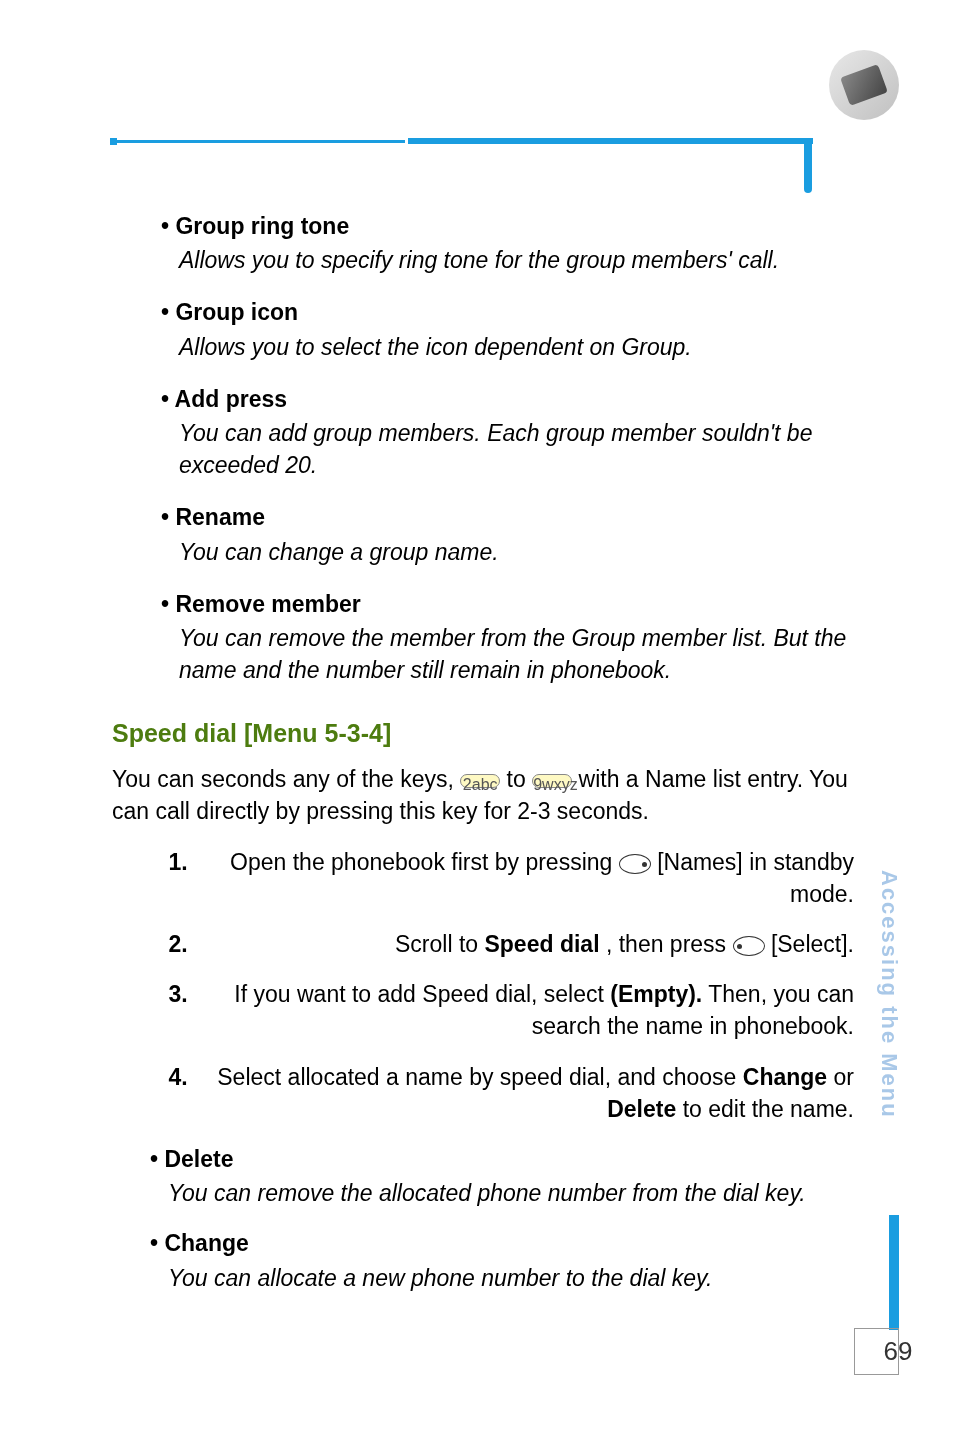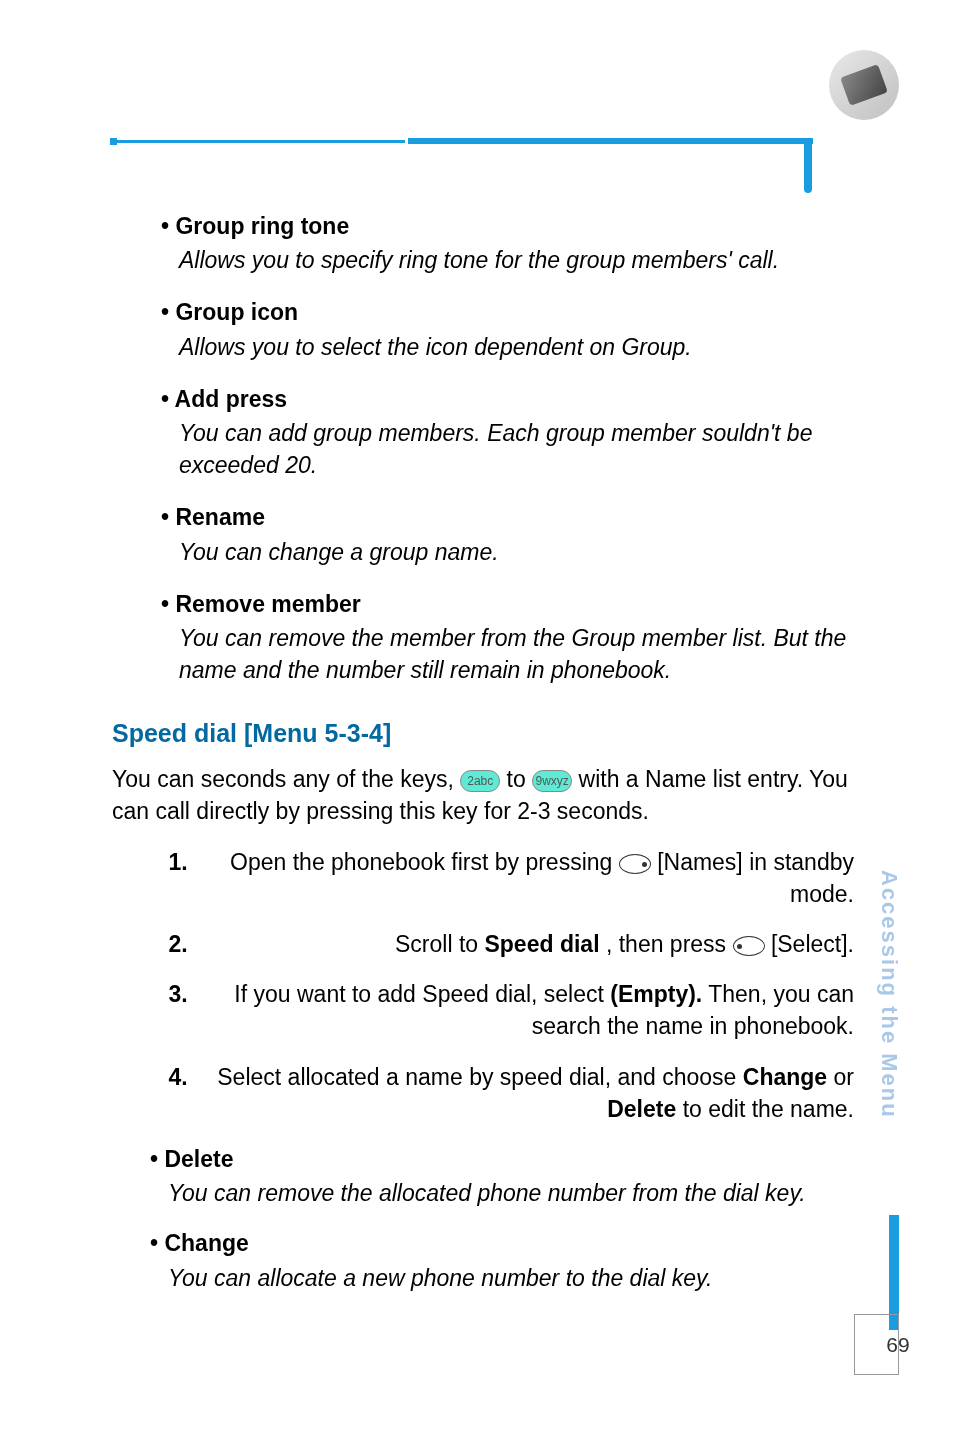--- a/index.html
+++ b/index.html
@@ -63,21 +63,21 @@
     .content {
       padding: 60px 100px 0 130px;
       font-size: 23px;
       line-height: 1.4;
       color: #000;
     }
     .bullet-item { margin-bottom: 20px; padding-left: 18px; margin-left: 31px; }
     .bullet-head { margin-left: -18px; font-weight: bold; margin-bottom: 2px; }
     .bullet-body { margin-bottom: 18px; font-style: italic; }
     .section-title {
-      color: #0369a1;
+      color: #4d7c0f;
       font-weight: bold;
       font-size: 25px;
       margin-top: 30px;
       margin-bottom: 12px;
       margin-left: -18px;
     }
     .para { margin-left: -18px; margin-bottom: 18px; }
     .num-list { margin-bottom: 18px; text-align: right; }
     .num-list .num { font-weight: bold; display: inline-block; width: 28px; margin-left: -28px; vertical-align: top; }
     .num-list .body { display: inline-block; width: 660px; vertical-align: top; }
@@ -93,48 +93,48 @@
       writing-mode: vertical-rl;
       text-orientation: mixed;
       letter-spacing: 2px;
       white-space: nowrap;
     }
     .page-num-box {
       position: absolute;
       bottom: 58px;
       right: 55px;
       width: 45px;
-      height: 61px;
+      height: 47px;
       border: 1px solid #999;
       display: flex;
       align-items: center;
       justify-content: center;
-      font-size: 21px;
+      font-size: 26px;
       color: #333;
       padding-left: 43px;
     }
     .page-bar {
       position: absolute;
       bottom: 103px;
       right: 55px;
       width: 10px;
       height: 115px;
       background: #1a9de0;
     }
     .key-icon {
       display: inline-block;
       width: 40px;
-      height: 22px;
+      height: 14px;
       border: 1px solid #888;
       border-radius: 11px;
-      font-size: 12px;
+      font-size: 16px;
       text-align: center;
       line-height: 20px;
       vertical-align: middle;
-      background: #5eead4;
+      background: #fef9c3;
       color: #555;
     }
     .soft-key-right {
       display: inline-block;
       width: 32px;
       height: 20px;
       border: 1.5px solid #333;
       border-radius: 50%;
       position: relative;
       vertical-align: middle;

